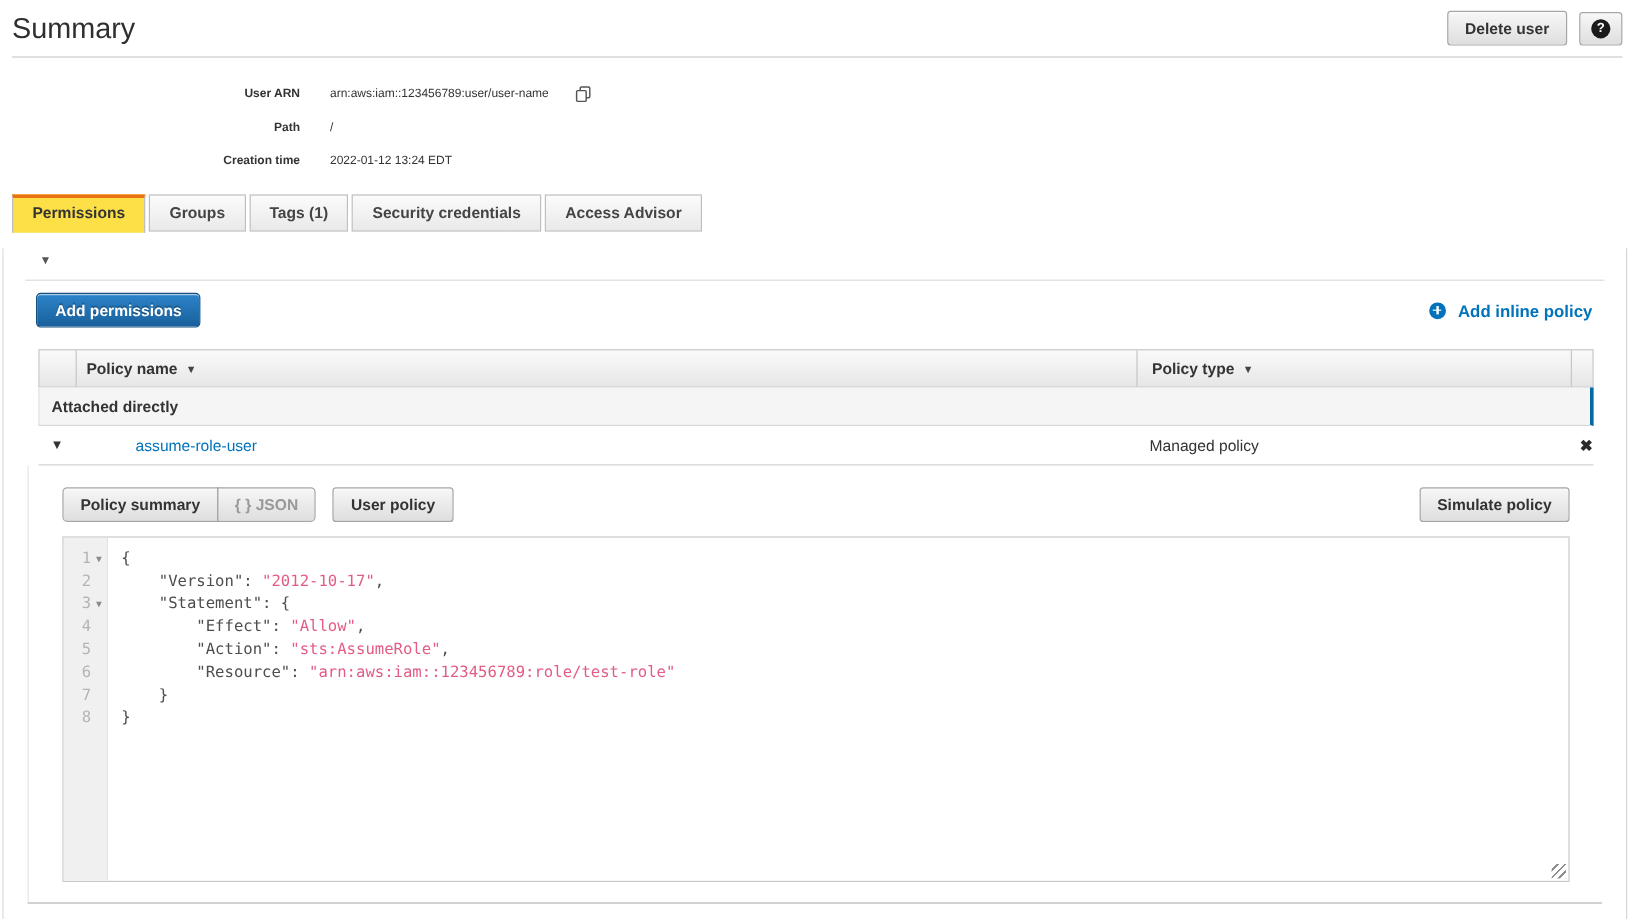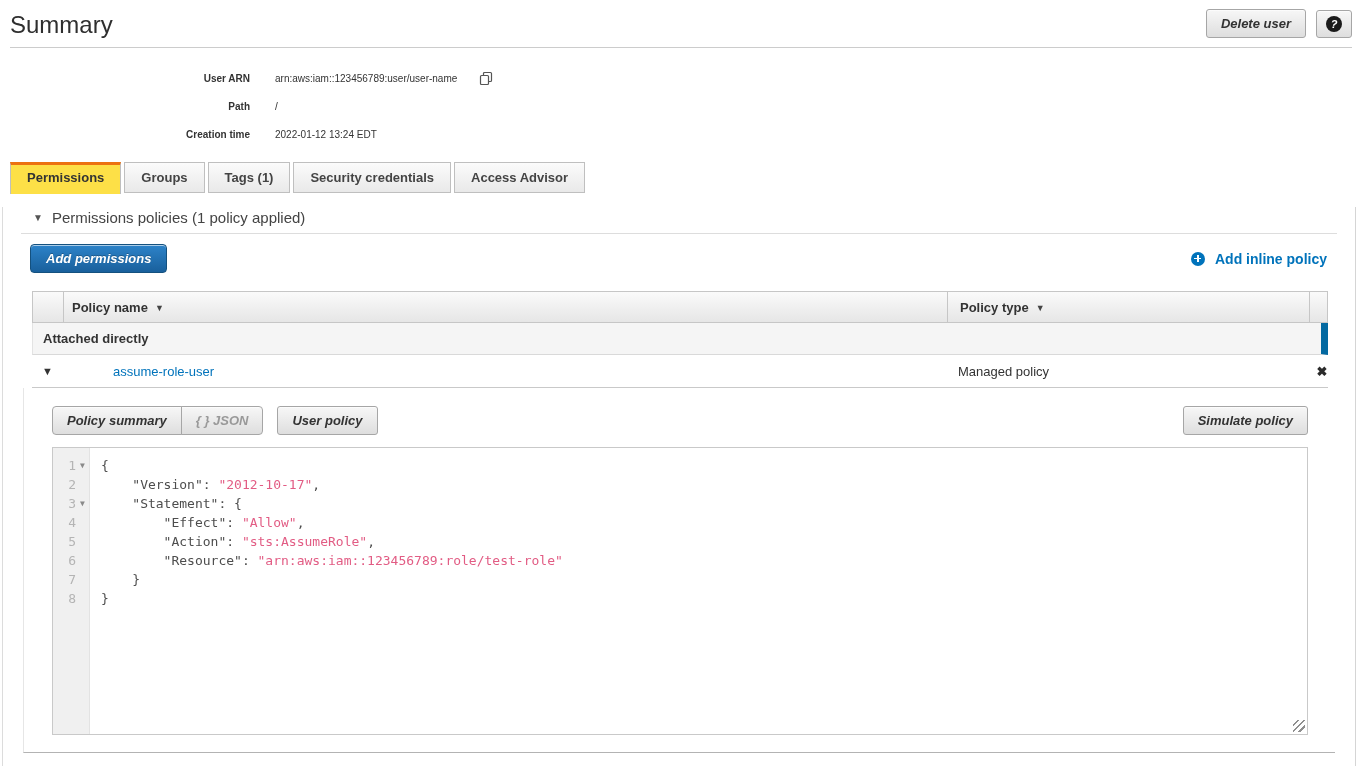--- a/index.html
+++ b/index.html
@@ -10,21 +10,21 @@
   .header { height:48px; margin:0 10px; border-bottom:1px solid #ccc;
             display:flex; align-items:center; justify-content:space-between; }
   .page-title { font-size:24px; font-weight:400; color:#2f2f2f; padding-top:2px; }
   .header-actions { display:flex; gap:10px; align-items:center; padding-right:0; }
 
   .btn { display:inline-flex; align-items:center; justify-content:center;
          font-family:"Liberation Sans", sans-serif;
          font-size:13px; font-weight:bold; color:#333;
          background:linear-gradient(#f7f7f7,#dedede);
          border:1px solid #a6a6a6; border-radius:3px;
-         padding:6px 14px; cursor:pointer; box-shadow:0 1px 0 rgba(255,255,255,.6) inset;font-style:italic; }
+         padding:6px 14px; cursor:pointer; box-shadow:0 1px 0 rgba(255,255,255,.6) inset; }
   .btn-help { padding:5px 9px; }
   .help-circle { width:16px; height:16px; border-radius:50%; background:#1a1a1a; color:#fff;
                  font-size:11px; font-weight:bold; display:flex; align-items:center; justify-content:center; }
 
   
   .info { margin-top:16px; }
   .info-row { display:flex; height:28px; align-items:center; font-size:10px; }
   .info-label { width:250px; text-align:right; font-weight:bold; color:#333; }
   .info-value { margin-left:25px; color:#333; display:flex; align-items:center; gap:22px; }
   .copy-icon svg { display:block; }
@@ -62,21 +62,21 @@
                background:linear-gradient(#fafafa,#e6e6e6);
                border:1px solid #c6c6c6; font-weight:bold; color:#333; }
   .pt-header .cell { display:flex; align-items:center; }
   .cell-expand { width:31px; border-right:1px solid #c6c6c6; flex:none; justify-content:center; }
   .cell-name   { width:883px; padding-left:8px; flex:none; }
   .cell-type   { width:362px; padding-left:12px; border-left:1px solid #c6c6c6; flex:none; }
   .cell-x      { width:28px; border-left:1px solid #c6c6c6; flex:none; justify-content:center; }
   .sort-caret { font-size:9px; color:#444; margin-left:7px; padding-top:2px; }
 
   .pt-group { height:32px; display:flex; align-items:center; background:#f5f5f5;
-              border-left:1px solid #e3e3e3; border-right:7px solid #0369a1;
+              border-left:1px solid #e3e3e3; border-right:3px solid #0369a1;
               border-bottom:1px solid #d9d9d9; font-weight:bold; color:#333; padding-left:10px; }
   .pt-row { height:33px; display:flex; align-items:center; background:#fff;
             border-bottom:1px solid #c9c9c9; }
   .pt-row .rcell { display:flex; align-items:center; height:100%; }
   .rcell-expand { width:31px; justify-content:center; flex:none; cursor:pointer; }
   .rcell-name { width:883px; padding-left:50px; flex:none; }
   .rcell-type { width:362px; padding-left:12px; flex:none; color:#333; }
   .rcell-x { width:28px; justify-content:center; flex:none; cursor:pointer; }
   .policy-link { color:#0073bb; text-decoration:none; cursor:pointer; }
   .x-icon { font-size:13px; font-weight:bold; color:#2b2b2b; }
@@ -148,21 +148,20 @@
   <div class="tab">Groups</div>
   <div class="tab">Tags (1)</div>
   <div class="tab">Security credentials</div>
   <div class="tab">Access Advisor</div>
 </div>
 
 <div class="tab-panel">
 
   <div class="section-header">
     <span class="caret">▼</span>
-    <span>Permissions policies (1 policy applied)</span>
   </div>
   <div class="section-divider"></div>
 
   <div class="actions-row">
     <button class="btn btn-primary">Add permissions</button>
     <a class="link-inline">
       <span class="plus-circle"></span>
       <span>Add inline policy</span>
     </a>
   </div>

